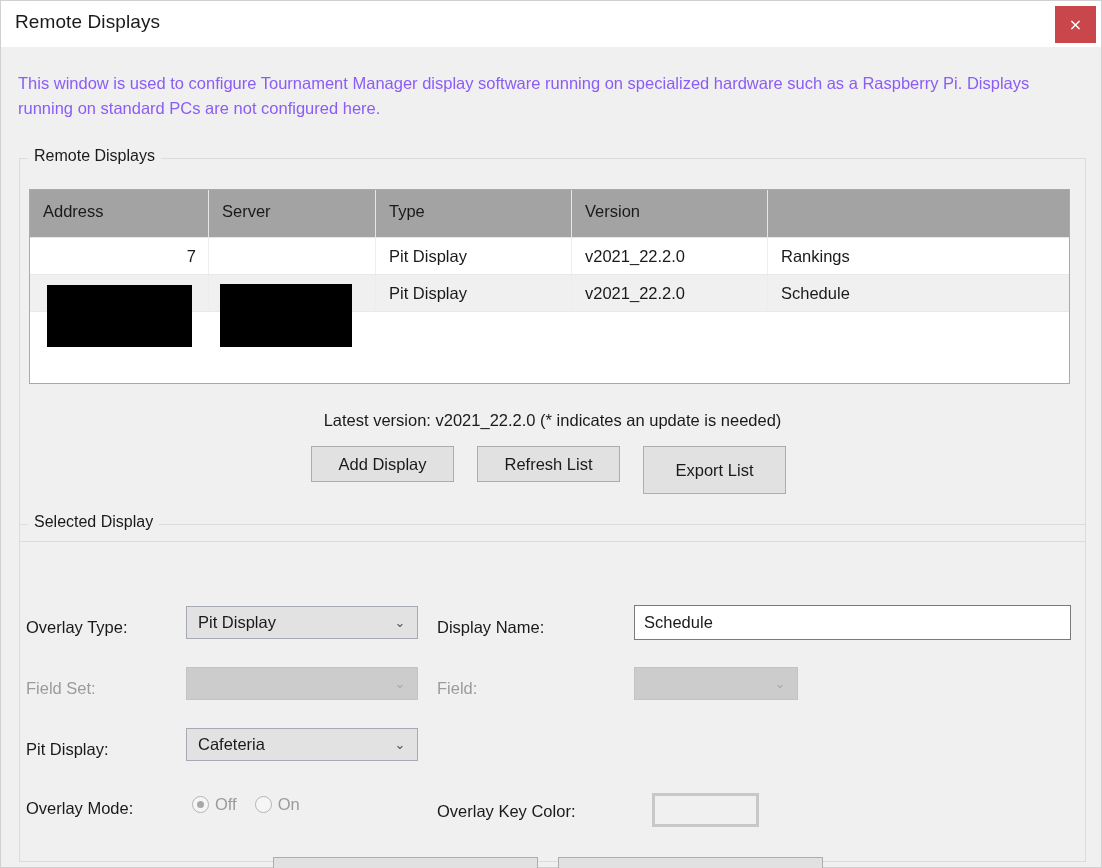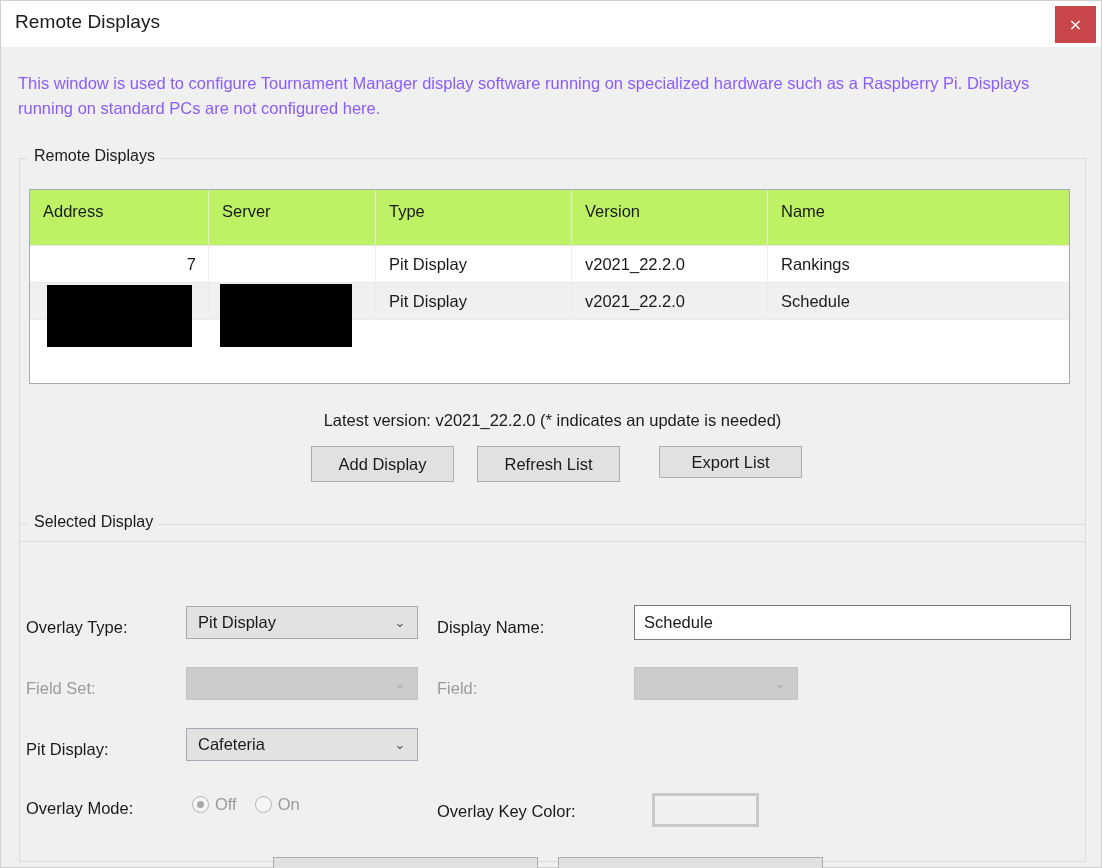--- a/index.html
+++ b/index.html
@@ -123,23 +123,23 @@
     background: #ffffff;
     overflow: hidden;
   }
   .trow {
     position: relative;
     display: flex;
     width: 100%;
     box-sizing: border-box;
   }
   .thead {
-    height: 56px;
+    height: 48px;
     border-bottom: 1px solid #e6e6e6;
-    background: #bef264;
+    background: #a3a3a3;
   }
   .tbodyrow {
     height: 37px;
     border-bottom: 1px solid #e9e9e9;
     background: #ffffff;
   }
   .tbodyrow.selected {
     background: #f0f0f0;
   }
   .cell {
@@ -195,21 +195,21 @@
     font-size: 16.5px;
     font-family: "Liberation Sans", sans-serif;
     display: flex;
     align-items: center;
     justify-content: center;
     cursor: pointer;
     padding: 0;
   }
   #btn-add     { left: 291px; top: 287px; width: 143px; height: 36px; }
   #btn-refresh { left: 457px; top: 287px; width: 143px; height: 36px; }
-  #btn-export  { left: 623px; top: 287px; width: 143px; height: 32px; margin-left: 16px; }
+  #btn-export  { left: 623px; top: 287px; width: 143px; height: 48px; }
   #btn-save-settings { left: 253px; top: 332px; width: 265px; height: 37px; }
   #btn-update-software { left: 538px; top: 332px; width: 265px; height: 37px; }
 
   
   .field-label {
     position: absolute;
     font-size: 16.5px;
     color: #1a1a1a;
     white-space: nowrap;
   }
@@ -321,21 +321,20 @@
     <div class="groupbox" id="group-remote">
       <div class="group-legend">Remote Displays</div>
 
       <div id="table-wrap">
 
         <div class="trow thead">
           <div class="cell c-address">Address</div>
           <div class="cell c-server">Server</div>
           <div class="cell c-type">Type</div>
           <div class="cell c-version">Version</div>
-          <div class="cell c-name">Name</div>
         </div>
 
         <div class="trow tbodyrow">
           <div class="cell c-address" style="justify-content:flex-end;padding-right:12px;">7</div>
           <div class="cell c-server"></div>
           <div class="cell c-type">Pit Display</div>
           <div class="cell c-version">v2021_22.2.0</div>
           <div class="cell c-name">Rankings</div>
         </div>
 

